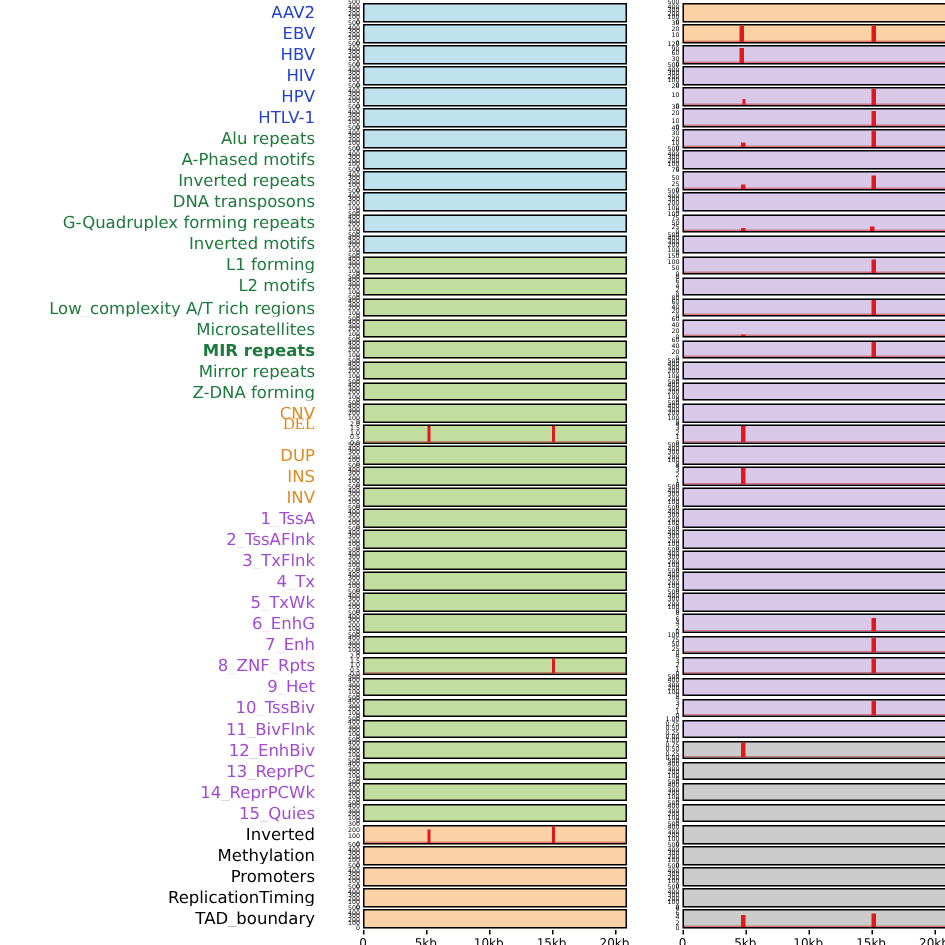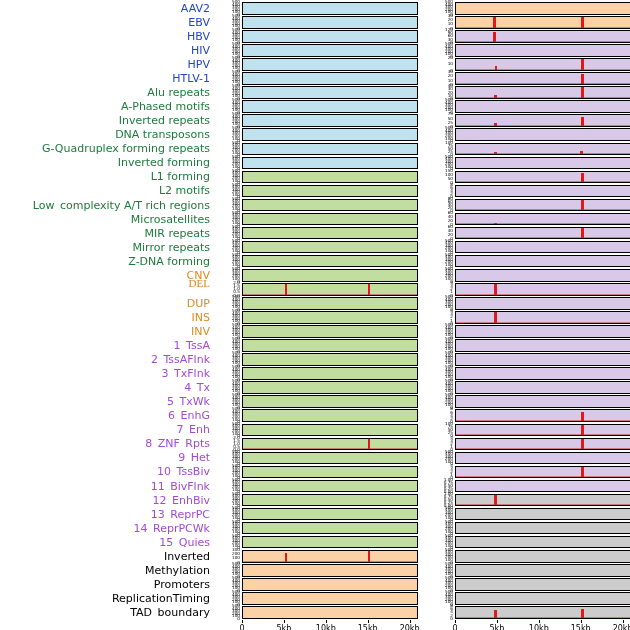--- a/index.html
+++ b/index.html
@@ -82,26 +82,26 @@
       <div class="row-label" style="top: 16.85px; color: rgb(34, 68, 204);">EBV</div>
       <div class="row-label" style="top: 30.9px; color: rgb(34, 68, 204);">HBV</div>
       <div class="row-label" style="top: 44.95px; color: rgb(34, 68, 204);">HIV</div>
       <div class="row-label" style="top: 59px; color: rgb(34, 68, 204);">HPV</div>
       <div class="row-label" style="top: 73.05px; color: rgb(34, 68, 204);">HTLV-1</div>
       <div class="row-label" style="top: 87.1px; color: rgb(30, 122, 60);">Alu repeats</div>
       <div class="row-label" style="top: 101.15px; color: rgb(30, 122, 60);">A-Phased motifs</div>
       <div class="row-label" style="top: 115.2px; color: rgb(30, 122, 60);">Inverted repeats</div>
       <div class="row-label" style="top: 129.25px; color: rgb(30, 122, 60);">DNA transposons</div>
       <div class="row-label" style="top: 143.3px; color: rgb(30, 122, 60);">G-Quadruplex forming repeats</div>
-      <div class="row-label" style="top: 157.35px; color: rgb(30, 122, 60);">Inverted forming</div>
+      <div class="row-label" style="top: 157.35px; color: rgb(30, 122, 60);">Inverted motifs</div>
       <div class="row-label" style="top: 171.4px; color: rgb(30, 122, 60);">L1 forming</div>
       <div class="row-label" style="top: 185.45px; color: rgb(30, 122, 60);">L2 motifs</div>
       <div class="row-label" style="top: 199.5px; color: rgb(30, 122, 60);">Low_complexity A/T rich regions</div>
       <div class="row-label" style="top: 213.55px; color: rgb(30, 122, 60);">Microsatellites</div>
-      <div class="row-label" style="top: 227.6px; color: rgb(30, 122, 60);">MIR repeats</div>
+      <div class="row-label" style="top: 227.6px; color: rgb(30, 122, 60); font-weight: bold;">MIR repeats</div>
       <div class="row-label" style="top: 241.65px; color: rgb(30, 122, 60);">Mirror repeats</div>
       <div class="row-label" style="top: 255.7px; color: rgb(30, 122, 60);">Z-DNA forming</div>
       <div class="row-label" style="top: 269.75px; color: rgb(224, 138, 34);">CNV</div>
       <div class="row-label" style="top: 278px; color: rgb(224, 138, 34); font-family: Liberation Serif, serif;">DEL</div>
       <div class="row-label" style="top: 297.85px; color: rgb(224, 138, 34);">DUP</div>
       <div class="row-label" style="top: 311.9px; color: rgb(224, 138, 34);">INS</div>
       <div class="row-label" style="top: 325.95px; color: rgb(224, 138, 34);">INV</div>
       <div class="row-label" style="top: 340px; color: rgb(162, 75, 209);">1_TssA</div>
       <div class="row-label" style="top: 354.05px; color: rgb(162, 75, 209);">2_TssAFlnk</div>
       <div class="row-label" style="top: 368.1px; color: rgb(162, 75, 209);">3_TxFlnk</div>

